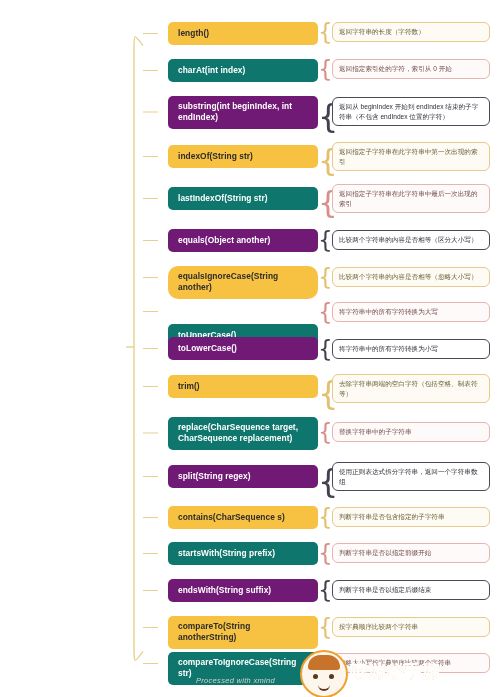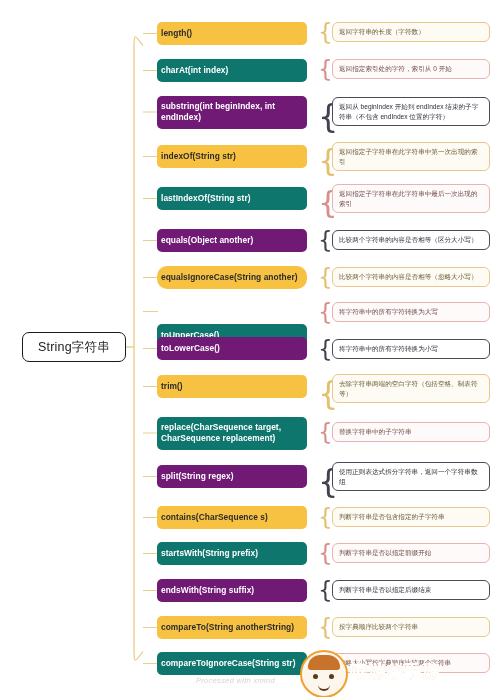--- a/index.html
+++ b/index.html
@@ -44,25 +44,25 @@
   
   .links {
     position: absolute;
     left: 0; top: 0;
     width: 500px; height: 697px;
     pointer-events: none;
   }
 
   .method {
     position: absolute;
-    left: 157px;
+    left: 168px;
     width: 150px;
     box-sizing: border-box;
     border-radius: 5px;
-    padding: 5px 4px;
+    padding: 5px 10px;
     font-size: 8.4px;
     line-height: 1.35;
     font-weight: bold;
     letter-spacing: .05px;
     color: #ffffff;
     display: flex;
     align-items: center;
     min-height: 19px;
   }
   .method.c-yellow { background: #f7c242; color: #2c2c2c; }
@@ -185,23 +185,20 @@
       <path d="M 143 386.5 H 158" stroke="#e3c878" stroke-width="1" fill="none" opacity="0.85"></path>
       <path d="M 143 433 H 158" stroke="#e3c878" stroke-width="1" fill="none" opacity="0.85"></path>
       <path d="M 143 476.5 H 158" stroke="#e3c878" stroke-width="1" fill="none" opacity="0.85"></path>
       <path d="M 143 517.5 H 158" stroke="#e3c878" stroke-width="1" fill="none" opacity="0.85"></path>
       <path d="M 143 553.5 H 158" stroke="#e3c878" stroke-width="1" fill="none" opacity="0.85"></path>
       <path d="M 143 590.5 H 158" stroke="#e3c878" stroke-width="1" fill="none" opacity="0.85"></path>
       <path d="M 143 627.5 H 158" stroke="#e3c878" stroke-width="1" fill="none" opacity="0.85"></path>
       <path d="M 143 663.5 H 158" stroke="#e3c878" stroke-width="1" fill="none" opacity="0.85"></path>
     </svg>
 
-  <div class="root-node">
-    <span>String字符串</span>
-  </div>
 
   <div id="branches">
       <div class="method c-yellow" style="top: 22px; min-height: 23px;">length()</div>
       <div class="brace c-yellow" style="top: 20.5px; font-size: 23px;">{</div>
       <div class="desc c-yellow" style="top: 22px; min-height: 19px;">返回字符串的长度（字符数）</div>
       <div class="method c-red" style="top: 59px; min-height: 23px;">charAt(int index)</div>
       <div class="brace c-red" style="top: 57.5px; font-size: 23px;">{</div>
       <div class="desc c-red" style="top: 59px; min-height: 19px;">返回指定索引处的字符，索引从 0 开始</div>
       <div class="method c-blue" style="top: 96px; min-height: 32px;">substring(int beginIndex, int endIndex)</div>
       <div class="brace c-blue" style="top: 100px; font-size: 32px;">{</div>

